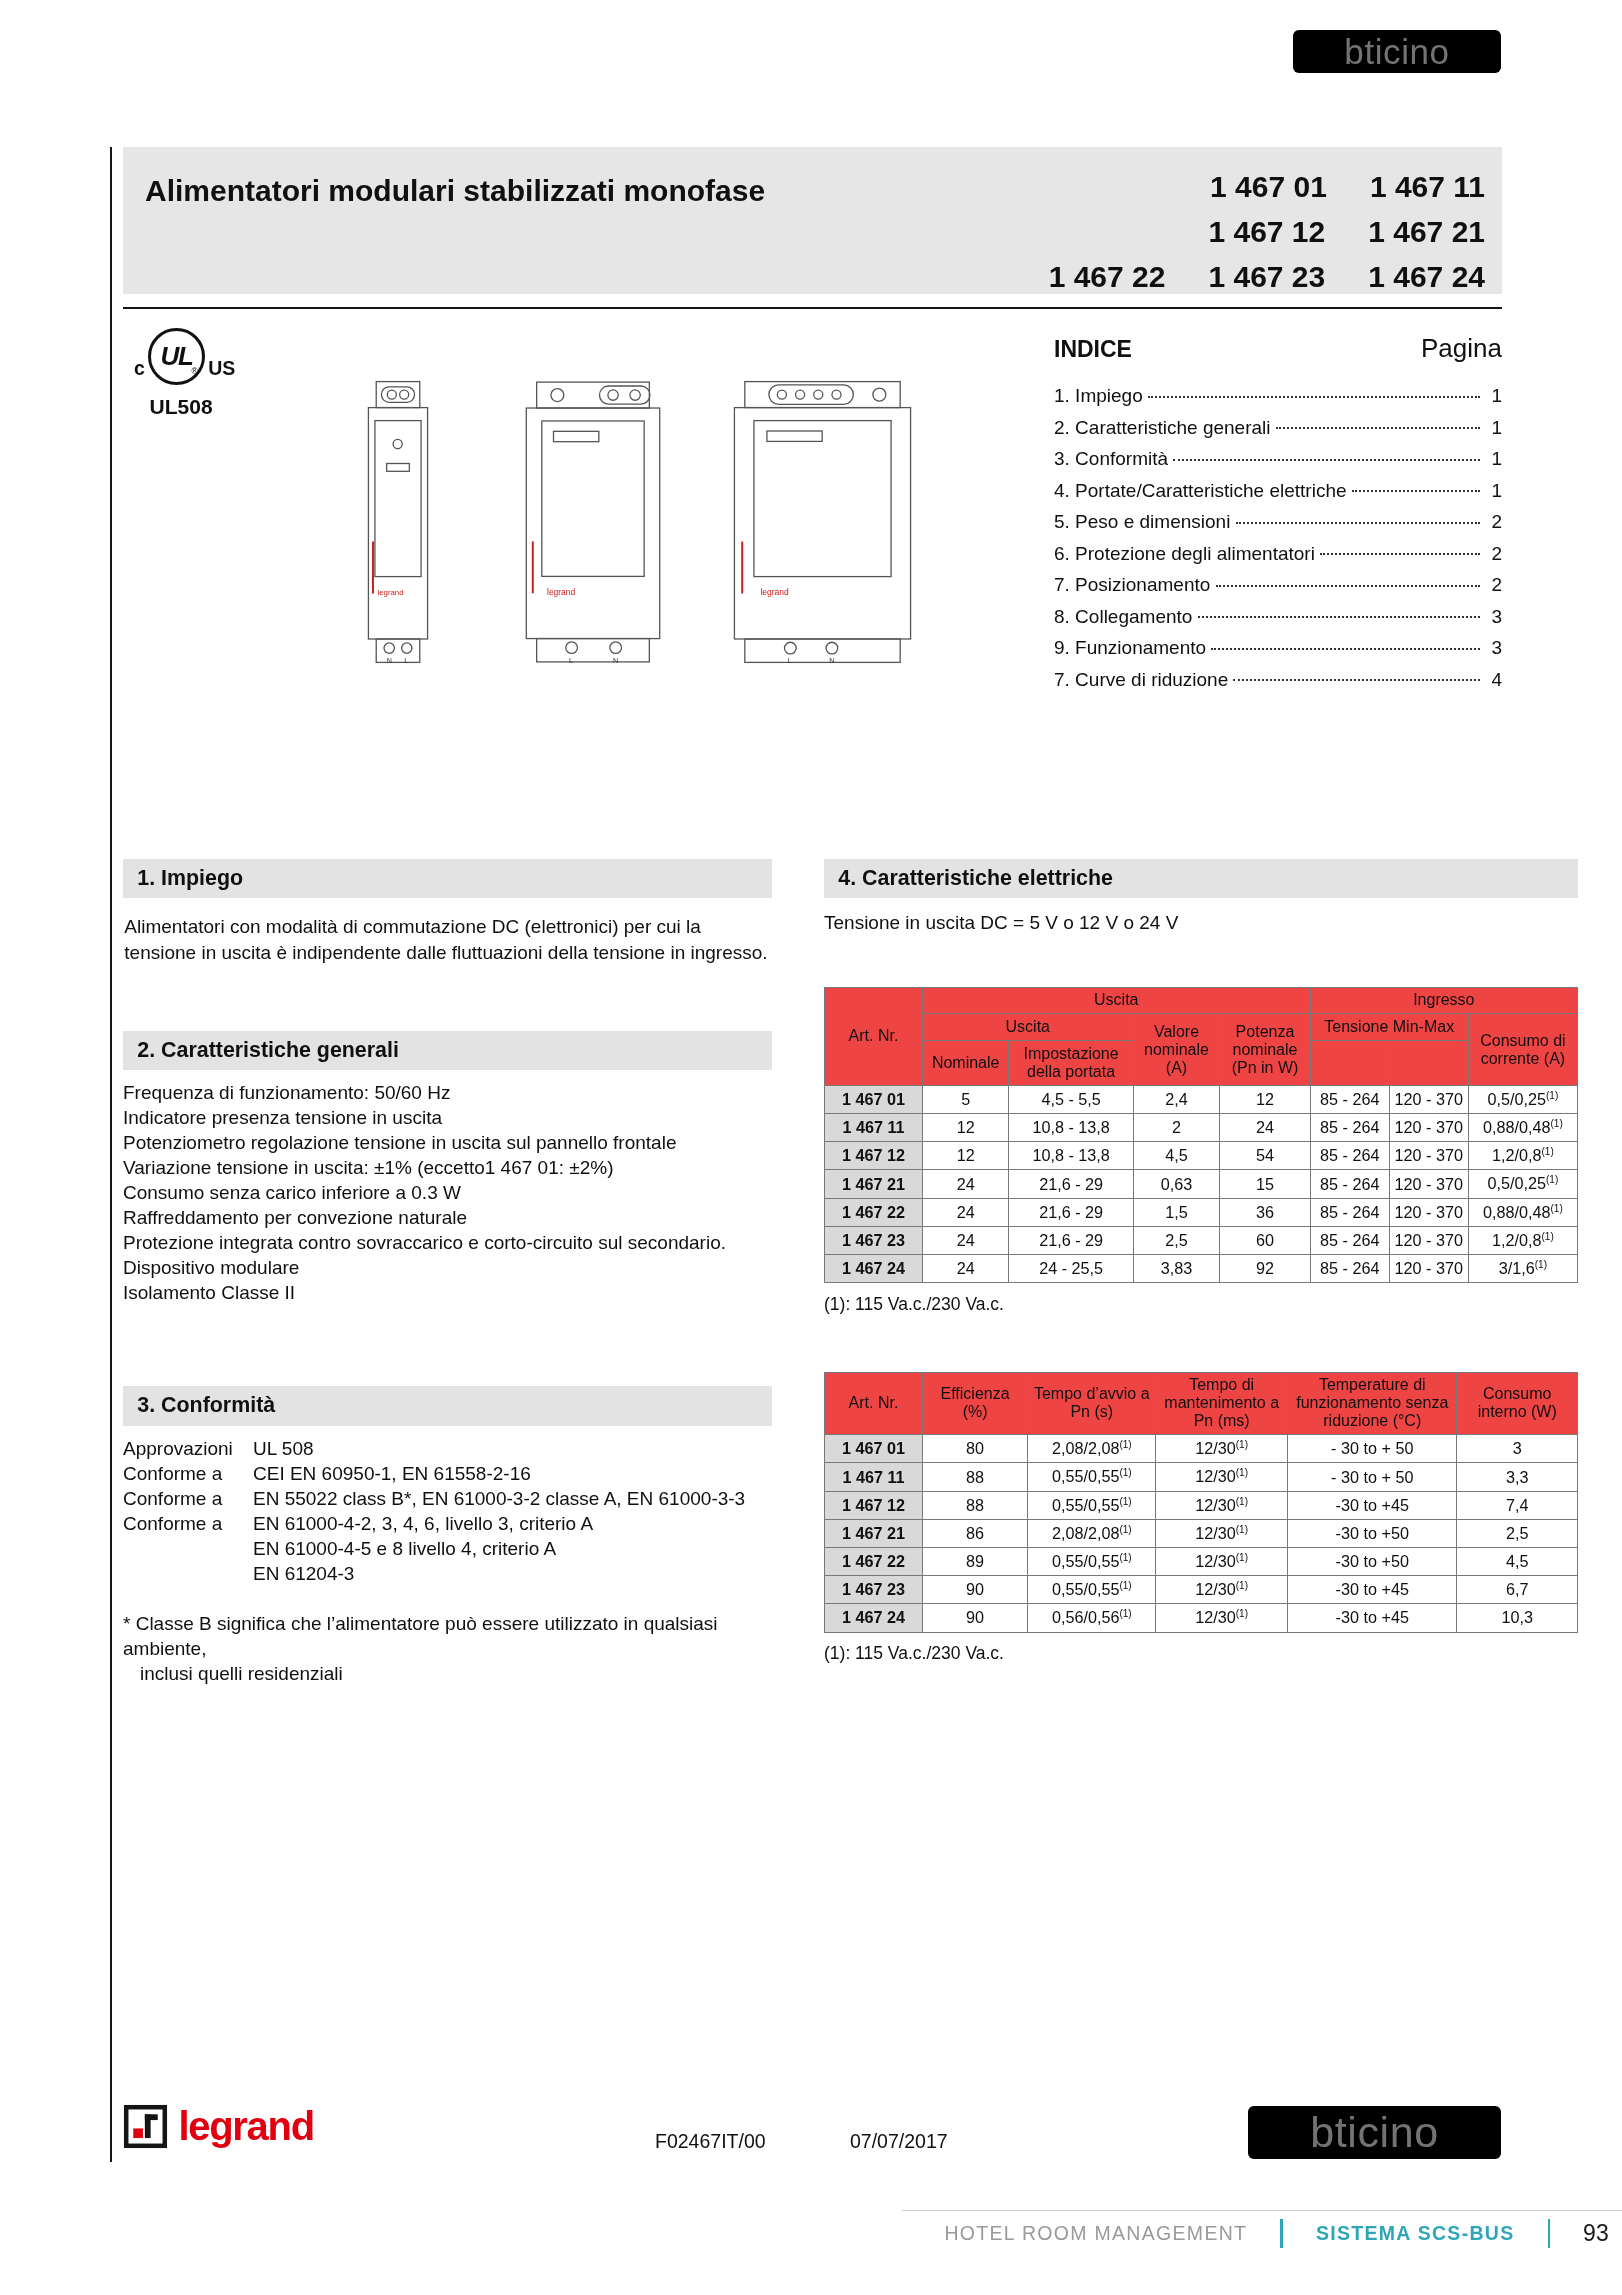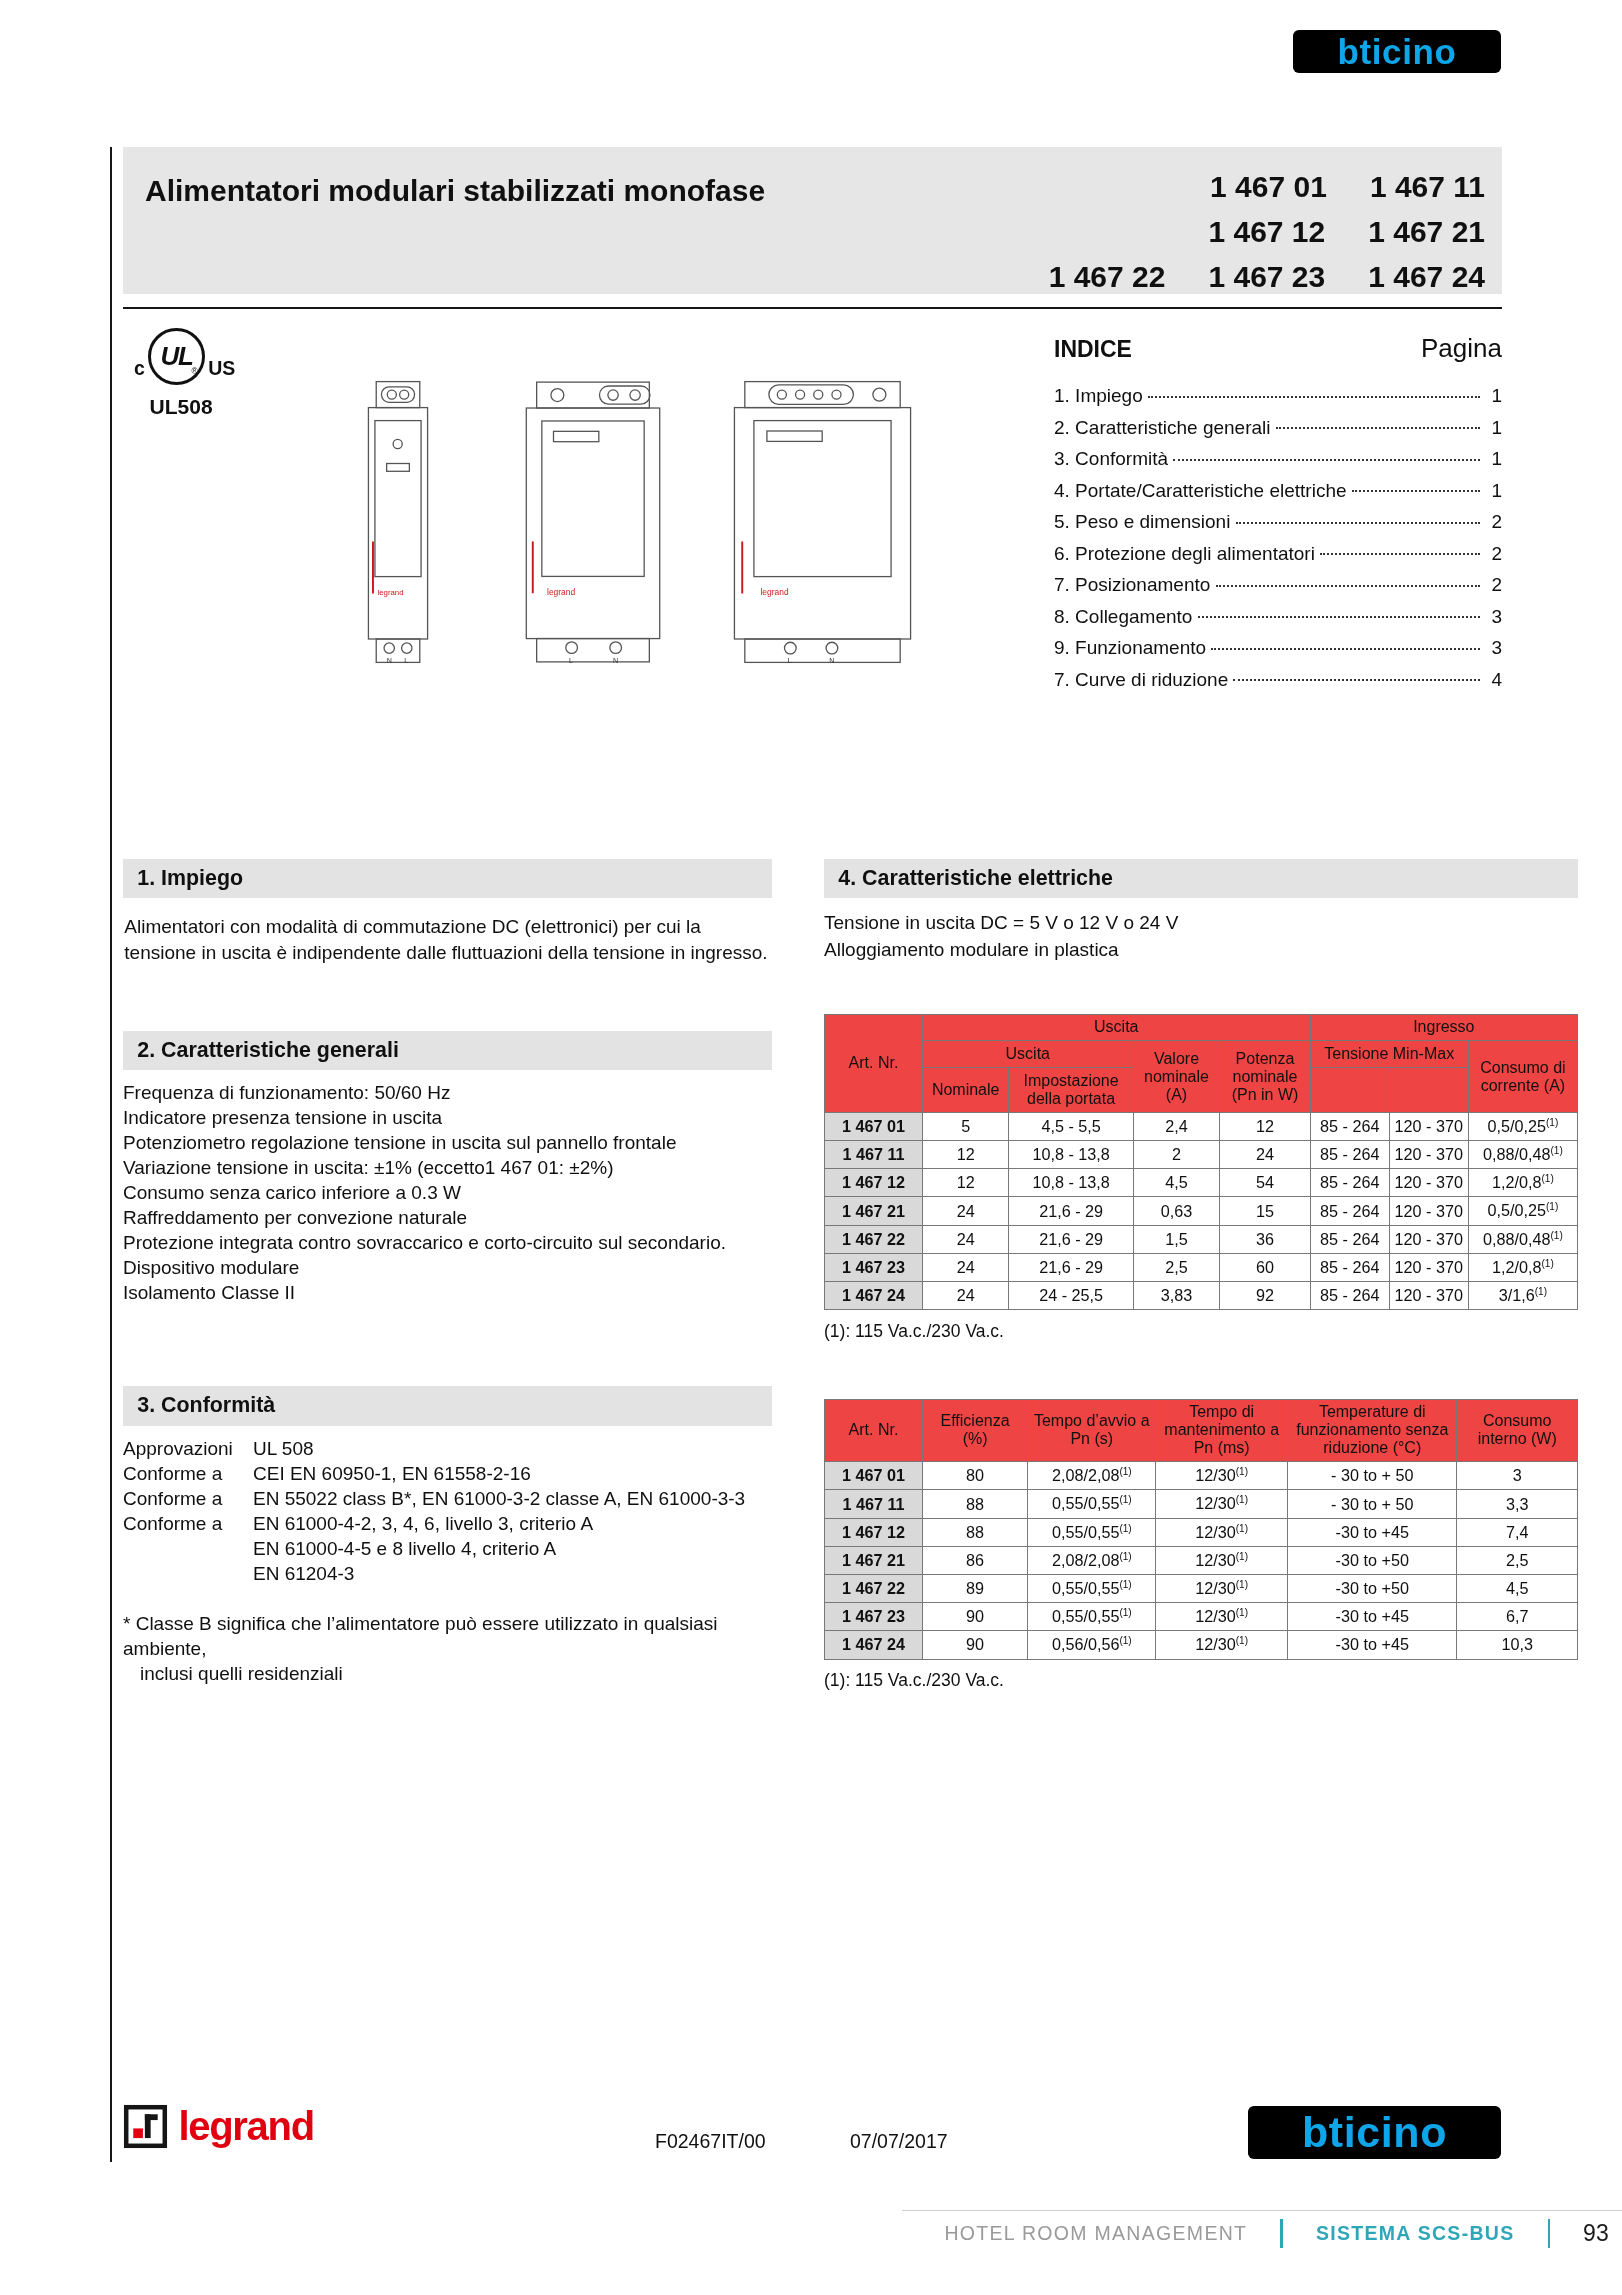--- a/index.html
+++ b/index.html
@@ -3,22 +3,22 @@
 <meta charset="utf-8">
 <title>Datasheet</title>
 <style>
   * { box-sizing: border-box; }
   body { margin:0; background:#fff; }
   .page { position:relative; width:1623px; height:2295px; background:#fff;
           font-family:"Liberation Sans","DejaVu Sans",sans-serif; color:#101010; overflow:hidden; }
 
   .left-rule { position:absolute; left:110px; top:147px; width:1.9px; height:2015px; background:#161616; }
 
-  .bt-logo { position:absolute; background:#000; color:#0ea5e9; display:flex; align-items:center;
-             justify-content:center; font-weight:bold; border-radius:5.8px; letter-spacing:0.6px; }
+  .bt-logo { position:absolute; background:#000; color:#737373; display:flex; align-items:center;
+             justify-content:center; font-weight:normal; border-radius:5.8px; letter-spacing:0.6px; }
   .bt-top { right:122px; top:30px; width:208px; height:43px; font-size:35px; }
   .bt-bottom { right:122px; top:2106px; width:253px; height:53px; font-size:43px; }
 
   .header-band { position:absolute; left:123px; top:147px; width:1379px; height:147px; background:#e6e6e6; }
   .header-title { position:absolute; left:22px; top:27px; font-size:30px; font-weight:bold; }
   .header-codes { position:absolute; right:17px; top:17px; }
   .code-row { display:flex; justify-content:flex-end; gap:43px; font-size:30px; font-weight:bold; line-height:45px; }
 
   .header-rule { position:absolute; left:123px; top:307px; width:1379px; height:1.9px; background:#161616; }
 
@@ -313,21 +313,20 @@
         <div class="note-line indent">inclusi quelli residenziali</div>
       </div>
   </div>
 
   <div class="col-right">
     <div class="sec-bar">
       <span>4. Caratteristiche elettriche</span>
     </div>
     <div class="lines">
       <div class="elet-line">Tensione in uscita DC = 5 V o 12 V o 24 V</div>
-      <div class="elet-line">Alloggiamento modulare in plastica</div>
     </div>
 
     <table class="t1">
       <colgroup>
         <col style="width:13%">
           <col style="width:11.5%">
           <col style="width:16.5%">
           <col style="width:11.5%">
         <col style="width:12%">
           <col style="width:10.5%">

